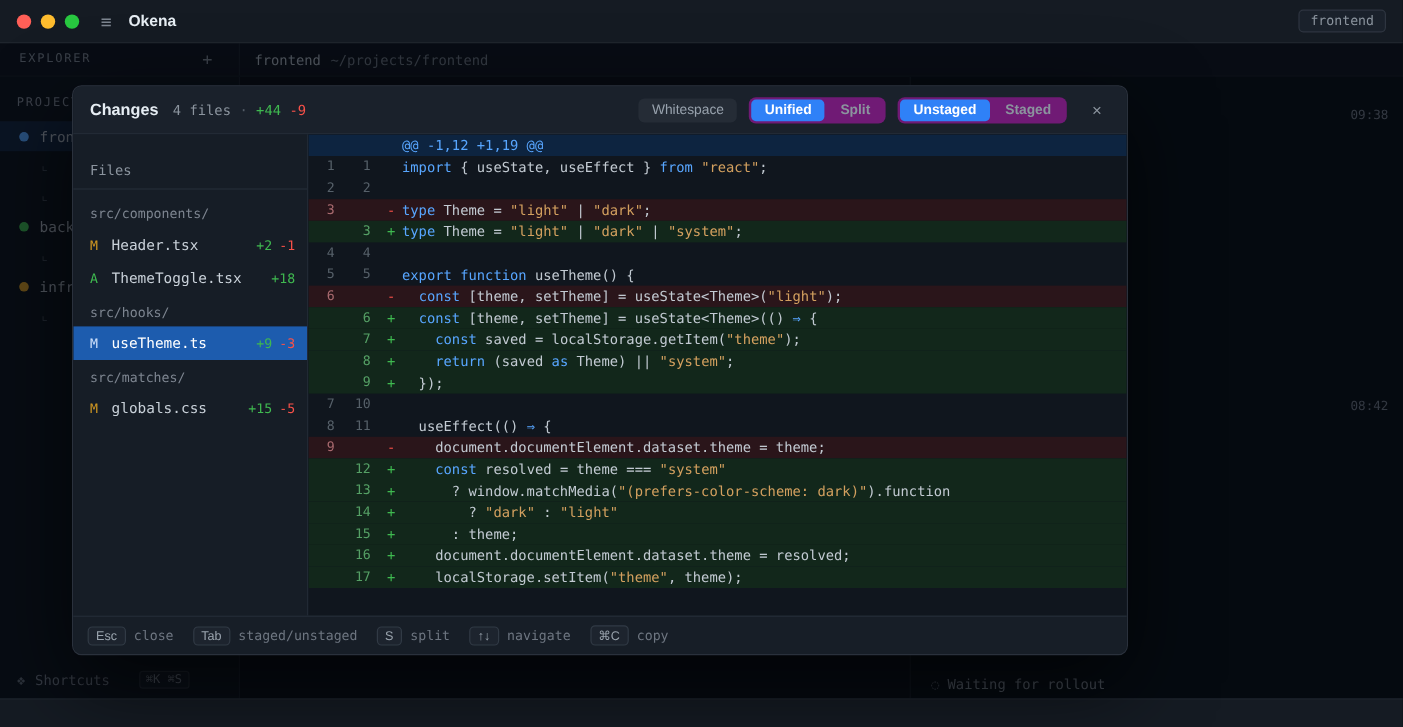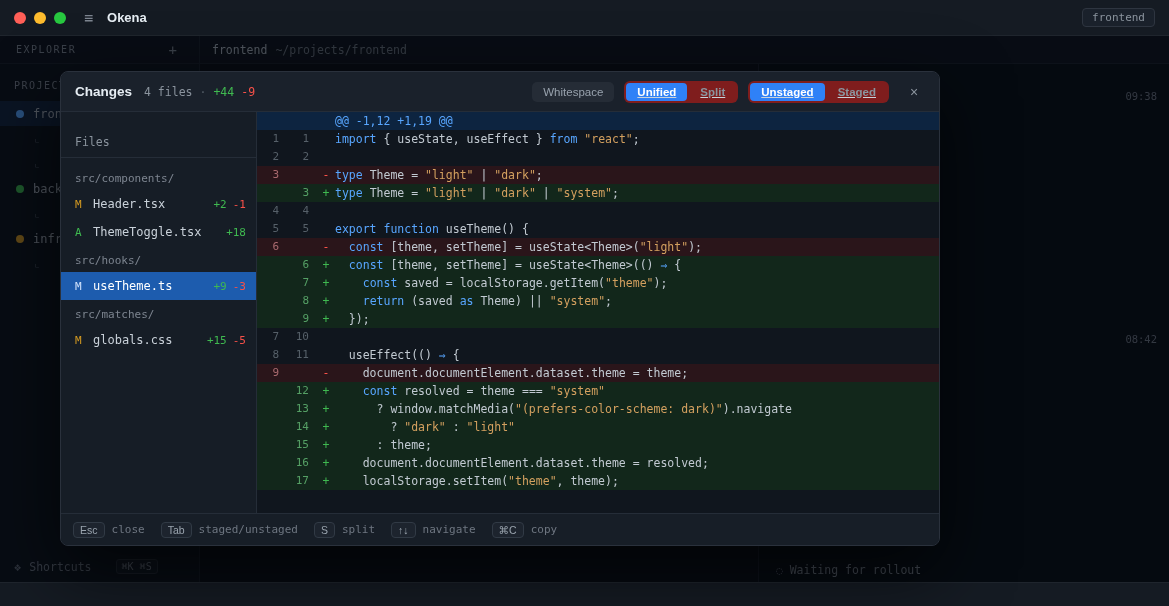--- a/index.html
+++ b/index.html
@@ -80,21 +80,21 @@
     box-shadow:0 24px 70px rgba(0,0,0,0.65); display:flex; flex-direction:column; }
   .modal-header { height:40px; flex:none; display:flex; align-items:center; padding:0 14px;
     background:#1a212b; border-bottom:1px solid #252d38; }
   .modal-title { font:bold 13.5px "Liberation Sans", sans-serif; color:#e6edf3; }
   .summary { margin-left:12px; display:flex; gap:7px; font-size:11.5px; align-items:center; }
   .sum-files { color:#8b949e; } .sum-sep { color:#545d68; }
   .sum-add { color:#3fb950; } .sum-del { color:#f85149; }
   .controls { margin-left:auto; display:flex; align-items:center; gap:10px; }
   .btn-chip { background:#252c36; color:#98a2ad; border-radius:5px; padding:4px 11px;
     font:500 11.5px "Liberation Sans", sans-serif; border:none; }
-  .seg-group { background:#7f1d1d; border-radius:6px; padding:2px; display:flex; gap:2px;text-decoration:underline; }
+  .seg-group { background:#701a75; border-radius:6px; padding:2px; display:flex; gap:2px; }
   .seg { border-radius:4px; padding:3px 11px; color:#8b949e; background:transparent;
     font:bold 11.5px "Liberation Sans", sans-serif; border:none; }
   .seg.active { background:#2f81f7; color:#ffffff; }
   .modal-close { margin-left:4px; color:#8b949e; font-size:14px; width:22px; text-align:center;
     background:none; border:none; font-family:"Liberation Sans", sans-serif; }
 
   .modal-body { flex:1; display:flex; min-height:0; }
 
   
   .files-panel { width:196px; flex:none; display:flex; flex-direction:column;
@@ -367,21 +367,21 @@
           <div class="diff-line add">
             <span class="ln old"></span>
             <span class="ln new">12</span>
             <span class="marker">+</span>
             <span class="code"><span class="tok-pl">    </span><span class="tok-kw">const</span><span class="tok-pl"> resolved = theme === </span><span class="tok-str">"system"</span></span>
           </div>
           <div class="diff-line add">
             <span class="ln old"></span>
             <span class="ln new">13</span>
             <span class="marker">+</span>
-            <span class="code"><span class="tok-pl">      ? window.matchMedia(</span><span class="tok-str">"(prefers-color-scheme: dark)"</span><span class="tok-pl">).navigate</span></span>
+            <span class="code"><span class="tok-pl">      ? window.matchMedia(</span><span class="tok-str">"(prefers-color-scheme: dark)"</span><span class="tok-pl">).function</span></span>
           </div>
           <div class="diff-line add">
             <span class="ln old"></span>
             <span class="ln new">14</span>
             <span class="marker">+</span>
             <span class="code"><span class="tok-pl">        ? </span><span class="tok-str">"dark"</span><span class="tok-pl"> : </span><span class="tok-str">"light"</span></span>
           </div>
           <div class="diff-line add">
             <span class="ln old"></span>
             <span class="ln new">15</span>

